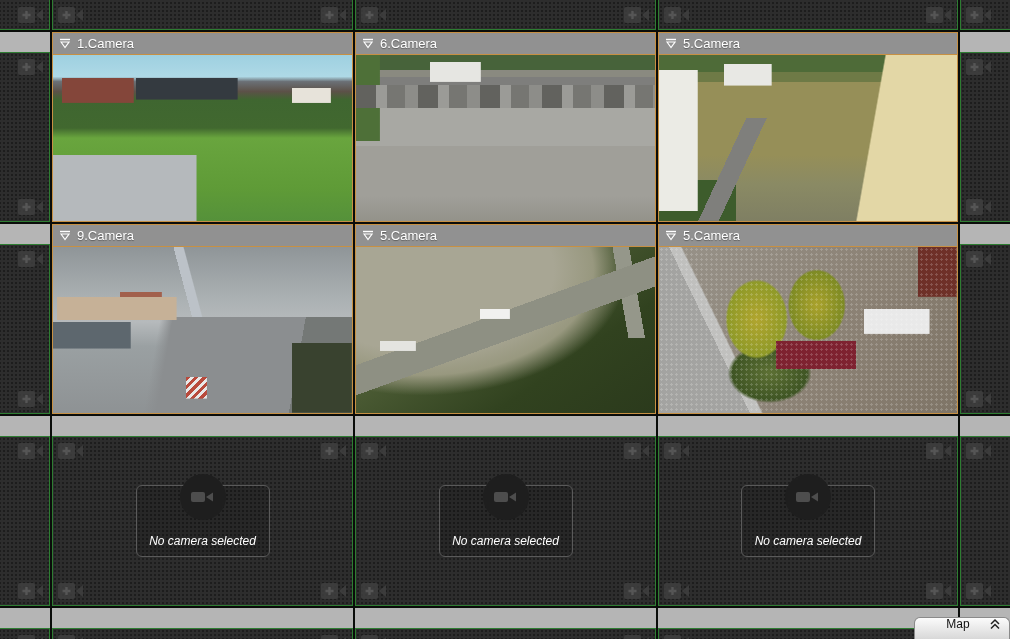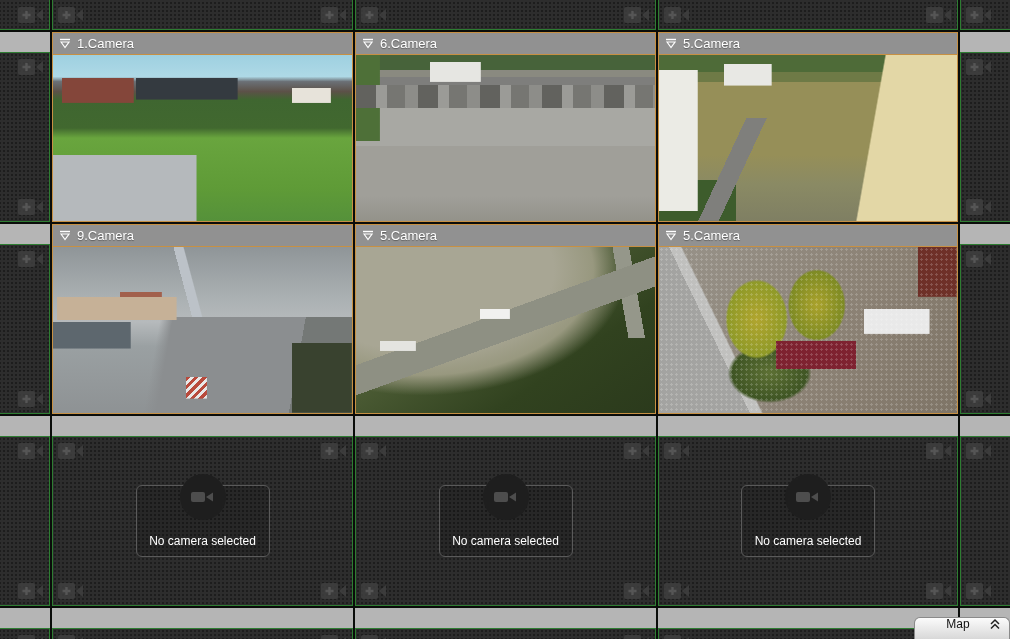--- a/index.html
+++ b/index.html
@@ -25,20 +25,21 @@
   
   .tile.empty .tile-header{
     height:20px;background:#b5b5b5;
   }
   .tile.empty .tile-body{
     position:absolute;left:0;right:0;top:20px;bottom:0;
     box-sizing:border-box;border:1px solid #2e7d32;
     background-color:#2d2d2d;
     background-image:radial-gradient(#1d1d1d 1px,transparent 1.35px);
     background-size:4px 4px;
+    font-style:italic;
   }
   .addcam{position:absolute;width:28px;height:20px;opacity:.85;}
   .addcam svg{display:block;width:28px;height:20px;}
   .addcam.tl{top:4px;left:4px;} .addcam.tr{top:4px;right:4px;}
   .addcam.bl{bottom:4px;left:4px;} .addcam.br{bottom:4px;right:4px;}
 
   .nocam{
     position:absolute;left:50%;top:50%;transform:translate(-50%,-50%);
     width:132px;height:70px;border:1px solid #5a5a5a;border-radius:6px;
     background:rgba(0,0,0,.12);

